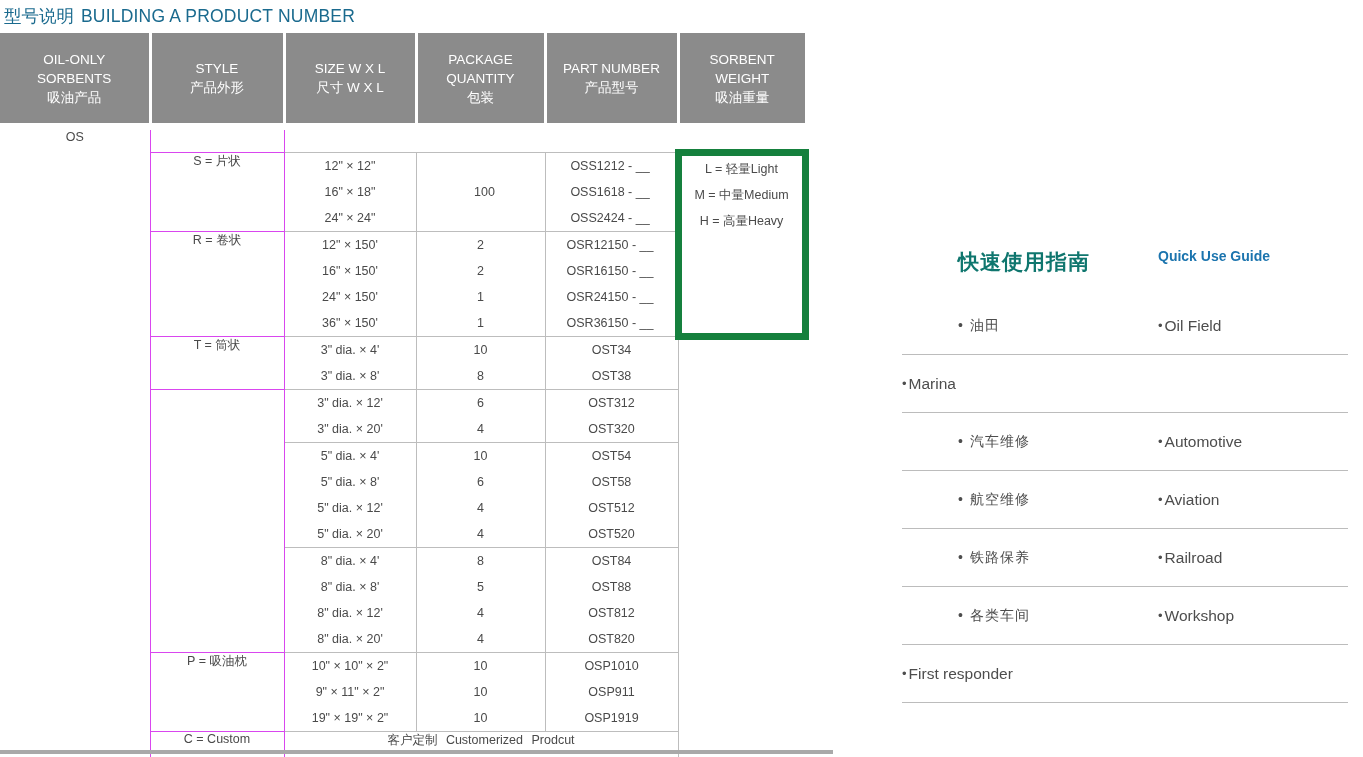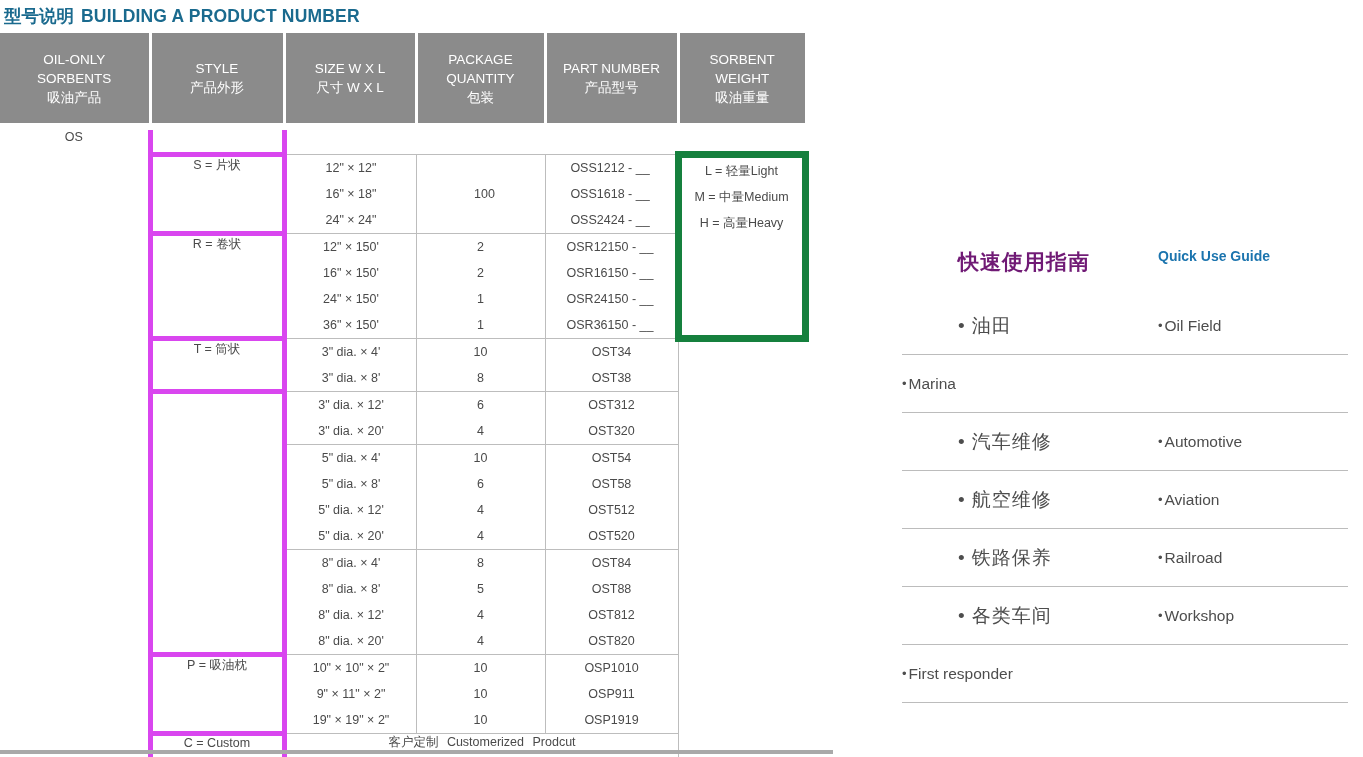--- a/index.html
+++ b/index.html
@@ -1,54 +1,54 @@
 <!DOCTYPE html>
 <html><head>
 <meta charset="utf-8">
 <style>
   html,body{margin:0;padding:0;background:#fff;}
   body{width:1363px;height:757px;position:relative;overflow:hidden;
        font-family:"Liberation Sans","DejaVu Sans",sans-serif;}
 
   
-  .title{position:absolute;left:4px;top:4px;font-size:17.5px;font-weight:700;
+  .title{position:absolute;left:4px;top:4px;font-size:17.5px;font-weight:400;
          color:#1A6A8E;white-space:nowrap;}
   .t-en{margin-left:7px;letter-spacing:0.2px;}
 
   
   table.prod{border-collapse:collapse;table-layout:fixed;width:805px;
              position:absolute;left:0;top:33px;}
   table.prod th{background:#8B8B8B;color:#fff;font-weight:400;font-size:13.5px;
                 line-height:19px;text-align:center;vertical-align:middle;
                 height:88px;border-left:3px solid #fff;border-bottom:7px solid #fff;}
   table.prod th:first-child{border-left:none;}
   table.prod td{font-size:12.5px;color:#4A4A4A;vertical-align:top;text-align:center;padding:0;}
   .ln{height:26px;line-height:26px;white-space:nowrap;}
   .os{border:none;vertical-align:top;padding-top:110px;font-size:13px;}
-  .st{border:5px solid #d946ef;vertical-align:middle;font-size:12.5px;}
+  .st{border:1px solid #d946ef;vertical-align:middle;font-size:12.5px;}
   .st.empty{height:22px;}
   .sz,.qt,.pt{border:1px solid #BDBDBD;}
   .pt{text-align:left;padding-left:15px;}
   .qt.mid{vertical-align:middle;padding-left:8px;}
   .open{border:none;border-bottom:1px solid #BDBDBD;}
   .lg{border:7px solid #15803d;vertical-align:middle;text-align:left;padding-left:8px;}
   .se{border:none;border-left:1px solid #BDBDBD;}
   .custom{border:1px solid #BDBDBD;vertical-align:middle;height:28px;font-size:13px;
           word-spacing:5px;}
   .bottom-bar{position:absolute;left:0;top:750px;width:833px;height:4px;background:#A9A9A9;}
 
   
   .guide{position:absolute;left:902px;top:248px;width:446px;}
   .g-head{height:49px;display:flex;align-items:flex-start;}
   .g-zh-head{margin-left:56px;flex:0 0 200px;font-size:21px;font-weight:700;
-             color:#701a75;letter-spacing:1px;}
+             color:#0f766e;letter-spacing:1px;}
   .g-en-head{font-size:14px;font-weight:700;color:#1B74AE;}
   .g-row{height:57px;display:flex;align-items:center;border-bottom:1px solid #BCBCBC;
          color:#4D4D4D;}
-  .g-zh{margin-left:56px;flex:0 0 200px;font-size:19px;letter-spacing:1px;}
+  .g-zh{margin-left:56px;flex:0 0 200px;font-size:14px;letter-spacing:1px;}
   .g-en{font-size:15.5px;}
   .blt{margin-right:6px;}
   .blt-en{margin-right:2px;font-size:13px;vertical-align:1px;}
 </style>
 </head>
 <body>
 
 <div class="title">
   <span class="t-zh">型号说明</span><span class="t-en">BUILDING A PRODUCT NUMBER</span>
 </div>

